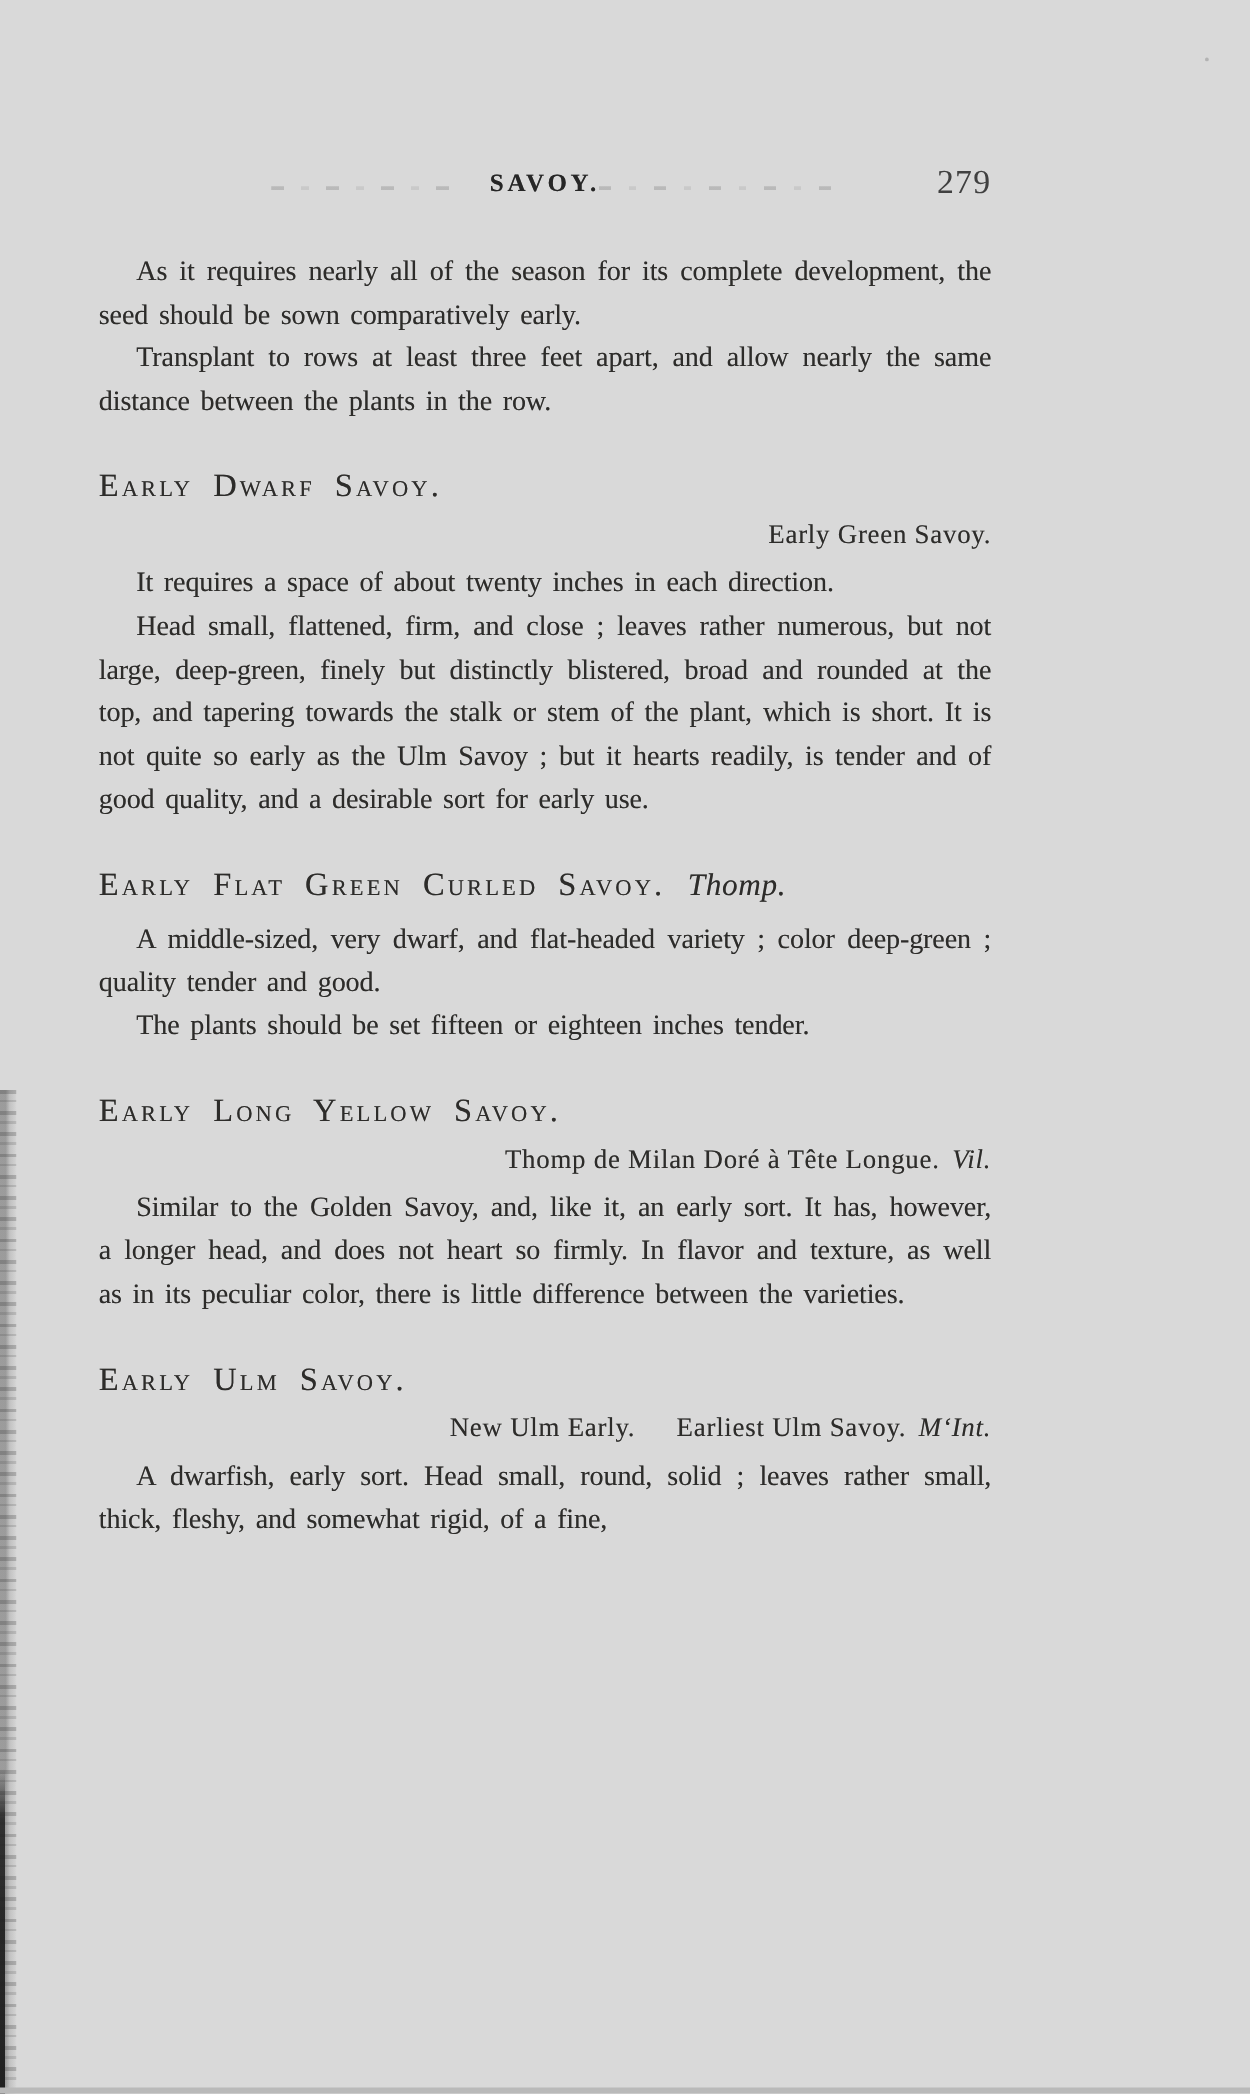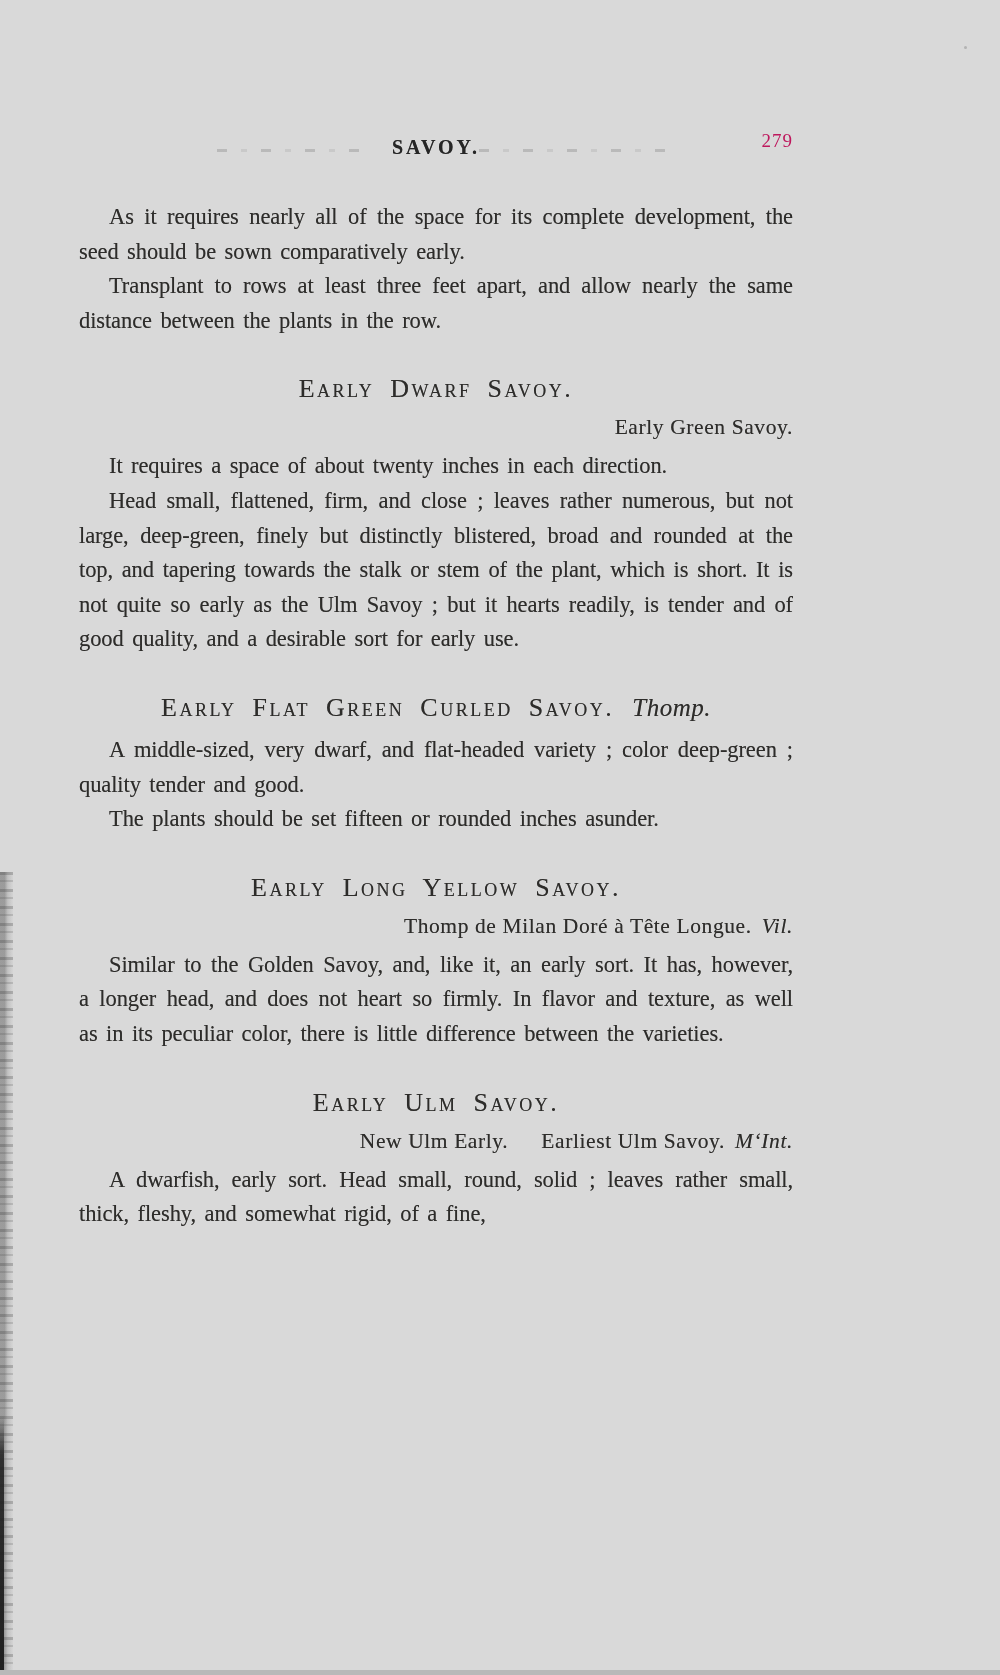--- a/index.html
+++ b/index.html
@@ -34,23 +34,23 @@
     font-size: 20px;
     font-weight: 700;
     letter-spacing: 3px;
     color: #262626;
     text-shadow: 0 0 0.5px rgba(40,40,40,.6);
   }
   .page-number {
     position: absolute;
     right: 0;
     top: -6px;
-    font-size: 19px;
+    font-size: 27px;
     letter-spacing: 1px;
-    color: #be185d;
+    color: #404040;
   }
   .smudge {
     position: absolute;
     top: 13px;
     height: 3px;
     opacity: .55;
     background: repeating-linear-gradient(90deg,
       rgba(90,90,90,.45) 0 10px, rgba(0,0,0,0) 10px 24px,
       rgba(120,120,120,.3) 24px 30px, rgba(0,0,0,0) 30px 44px);
   }
@@ -68,21 +68,21 @@
     letter-spacing: -0.1px;
     text-shadow: 0 0 0.5px rgba(45,45,45,.45);
   }
 
   
   .entry-heading {
     margin: 36px 0 10px 0;
     font-size: 26px;
     font-weight: 400;
     line-height: 30px;
-    text-align: center;
+    text-align: left;
     text-shadow: 0 0 0.5px rgba(45,45,45,.5);
   }
   .sc {
     font-variant: small-caps;
     letter-spacing: 2.5px;
     word-spacing: 7px;
   }
   .heading-authority {
     font-style: italic;
     font-variant: normal;
@@ -154,34 +154,34 @@
 <div class="page">
   <div class="content">
 
     <div class="running-header">
       <span class="smudge smudge-left"></span>
       <span class="smudge smudge-right"></span>
       <span class="header-title">SAVOY.</span>
       <span class="page-number">279</span>
     </div>
 
-    <p class="para">As it requires nearly all of the space for its complete development, the seed should be sown comparatively early.</p>
+    <p class="para">As it requires nearly all of the season for its complete development, the seed should be sown comparatively early.</p>
     <p class="para">Transplant to rows at least three feet apart, and allow nearly the same distance between the plants in the row.</p>
 
     <div class="entry">
       <h2 class="entry-heading"><span class="sc">Early Dwarf Savoy.</span></h2>
       <div class="synonyms-line"><span class="synonym">Early Green Savoy.</span></div>
       <p class="para">It requires a space of about twenty inches in each direction.</p>
       <p class="para">Head small, flattened, firm, and close ; leaves rather numerous, but not large, deep-green, finely but distinctly blistered, broad and rounded at the top, and tapering towards the stalk or stem of the plant, which is short.  It is not quite so early as the Ulm Savoy ; but it hearts readily, is tender and of good quality, and a desirable sort for early use.</p>
     </div>
 
     <div class="entry">
       <h2 class="entry-heading"><span class="sc">Early Flat Green Curled Savoy.</span><span class="heading-authority">Thomp.</span></h2>
       <p class="para">A middle-sized, very dwarf, and flat-headed variety ; color deep-green ; quality tender and good.</p>
-      <p class="para">The plants should be set fifteen or rounded inches asunder.</p>
+      <p class="para">The plants should be set fifteen or eighteen inches tender.</p>
     </div>
 
     <div class="entry">
       <h2 class="entry-heading"><span class="sc">Early Long Yellow Savoy.</span></h2>
       <div class="synonyms-line"><span class="synonym">Thomp de Milan Doré à Tête Longue.</span><span class="synonym-authority">Vil.</span></div>
       <p class="para">Similar to the Golden Savoy, and, like it, an early sort. It has, however, a longer head, and does not heart so firmly. In flavor and texture, as well as in its peculiar color, there is little difference between the varieties.</p>
     </div>
 
     <div class="entry">
       <h2 class="entry-heading"><span class="sc">Early Ulm Savoy.</span></h2>

